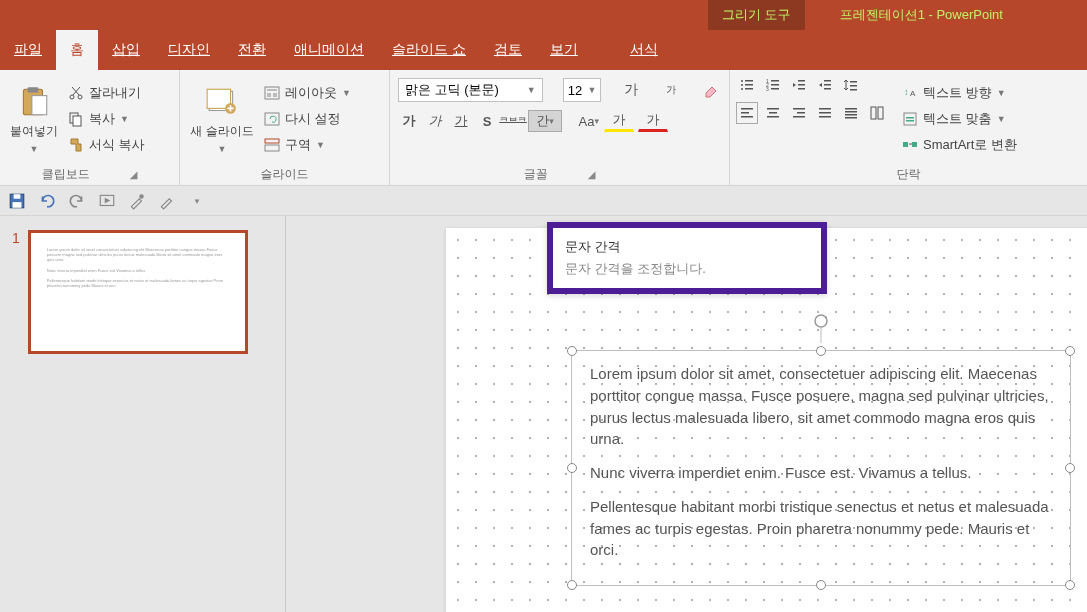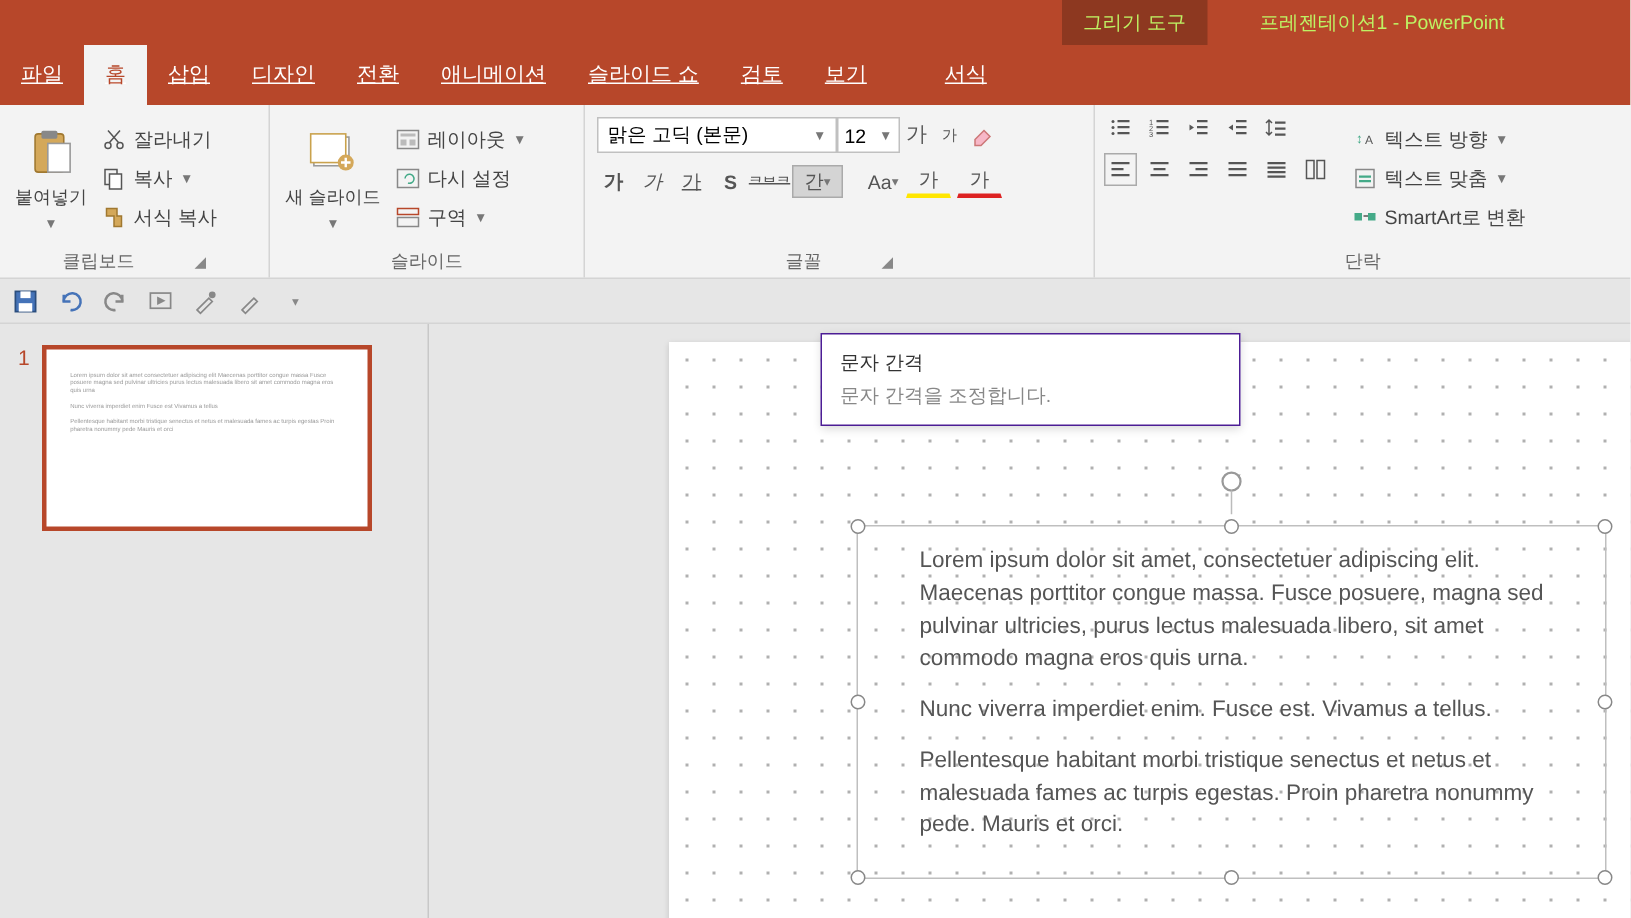--- a/index.html
+++ b/index.html
@@ -20,21 +20,21 @@
 .group-label { text-align: center; font-size: 12px; color: #666; padding-top: 2px; display: flex; justify-content: center; align-items: center; gap: 40px;}
 .group-label .launcher { font-size: 10px; color: #888; }
 .group-content { display: flex; gap: 6px; flex: 1; }
 
 .big-btn { display: flex; flex-direction: column; align-items: center; justify-content: center; width: 56px; font-size: 12px; color: #444; gap: 4px; }
 .big-btn .icon { width: 34px; height: 34px; }
 
 .vstack { display: flex; flex-direction: column; gap: 4px; font-size: 13px; color: #444; justify-content: center; }
 .vstack .row { display: flex; align-items: center; gap: 5px; height: 22px; }
 
-.font-row1 { display: flex; gap: 0; align-items: center; margin-bottom: 8px; }
+.font-row1 { display: flex; gap: 20px; align-items: center; margin-bottom: 8px; }
 .font-name { width: 160px; height: 24px; border: 1px solid #c0c0c0; background: #fff; font-size: 13px; padding: 0 6px; display: flex; align-items: center; justify-content: space-between; }
 .font-size { width: 42px; height: 24px; border: 1px solid #c0c0c0; background: #fff; font-size: 13px; padding: 0 4px; display: flex; align-items: center; justify-content: space-between;}
 .mini { width: 22px; height: 22px; display: flex; align-items: center; justify-content: center; font-size: 13px; color: #555; border: 1px solid transparent; }
 .mini.highlighted { background: #d4d4d4; border: 1px solid #aaa; }
 .mini svg { width: 16px; height: 16px; }
 
 .font-row2 { display: flex; gap: 4px; align-items: center; flex-wrap: wrap; }
 
 .para-rows { display: flex; flex-direction: column; gap: 6px; }
 
@@ -45,26 +45,26 @@
 .slide-panel { width: 285px; padding: 14px 12px; display: flex; gap: 8px; }
 .slide-num { color: #b7472a; font-size: 14px; }
 .slide-thumb { width: 220px; height: 124px; background: #fff; border: 3px solid #b7472a; padding: 14px 16px; font-size: 4px; color: #999; line-height: 1.3; }
 
 .divider { width: 1px; background: #c8c8c8; }
 
 .slide-area { flex: 1; position: relative; overflow: hidden;}
 .slide-canvas { position: absolute; left: 160px; top: 12px; width: 700px; height: 500px; background: #fff; box-shadow: 0 1px 4px rgba(0,0,0,0.15); }
 .grid { background-image: radial-gradient(#b0b0b0 1px, transparent 1px); background-size: 18px 18px; background-position: 3px 3px; }
 
-.tooltip { position: absolute; left: 261px; top: 6px; width: 280px; background: #fff; border: 1px solid #4c1d95; box-shadow: 0 2px 6px rgba(0,0,0,0.15); padding: 10px 12px; font-size: 13px; z-index: 10; }
+.tooltip { position: absolute; left: 261px; top: 6px; width: 280px; background: #fff; border: 6px solid #4c1d95; box-shadow: 0 2px 6px rgba(0,0,0,0.15); padding: 10px 12px; font-size: 13px; z-index: 10; }
 .tooltip .title { color: #333; margin-bottom: 4px; }
 .tooltip .desc { color: #888; }
 
 .textbox { position: absolute; left: 125px; top: 122px; width: 500px; border: 1px solid #bfbfbf; padding: 12px 18px; font-size: 15px; color: #555; line-height: 1.45; }
-.textbox p { margin-bottom: 12px; margin-left: 23px; }
+.textbox p { margin-bottom: 12px; }
 .handle { position: absolute; width: 10px; height: 10px; background: #fff; border: 1px solid #888; border-radius: 50%; }
 .handle.tl { left: -5px; top: -5px; } .handle.tm { left: 50%; top: -5px; margin-left:-5px;} .handle.tr { right: -5px; top: -5px; }
 .handle.ml { left: -5px; top: 50%; margin-top:-5px;} .handle.mr { right: -5px; top: 50%; margin-top:-5px;}
 .handle.bl { left: -5px; bottom: -5px; } .handle.bm { left: 50%; bottom: -5px; margin-left:-5px;} .handle.br { right: -5px; bottom: -5px; }
 .rotate-handle { position: absolute; left: 50%; top: -38px; margin-left: -10px; color: #999; }
 
 .chev { font-size: 9px; color: #777; }
 </style>
 </head>
 <body>

